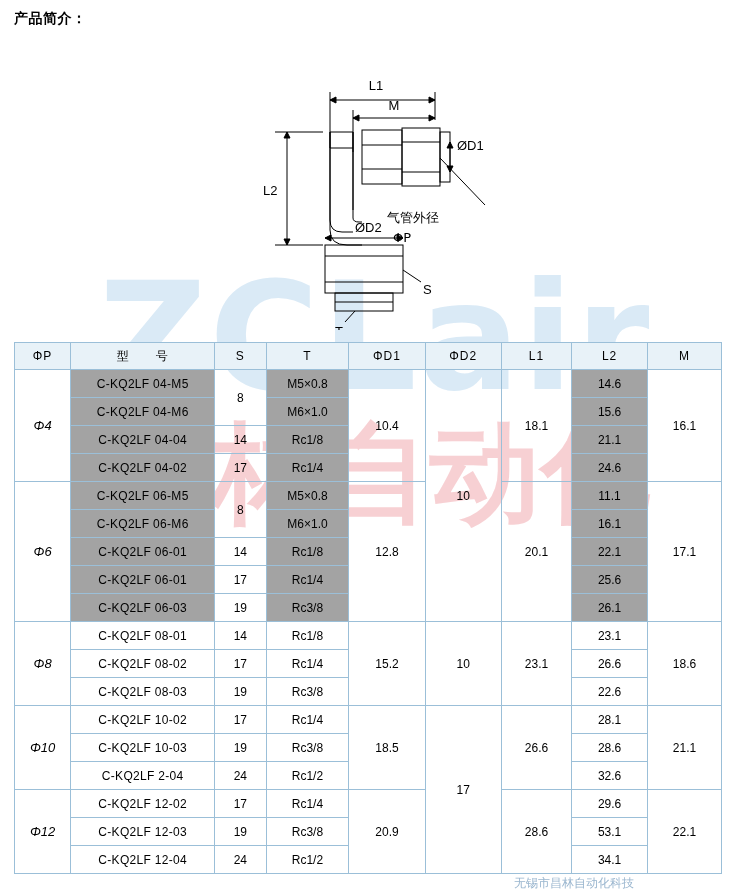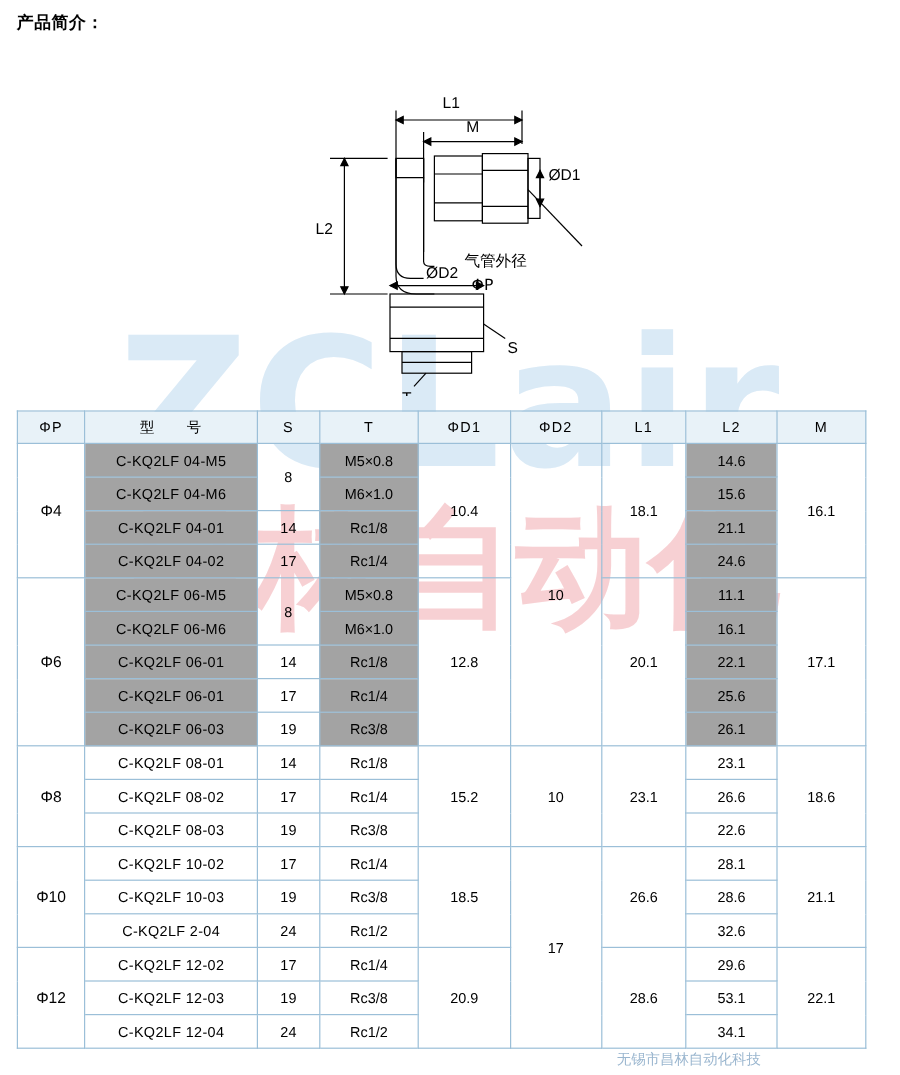--- a/index.html
+++ b/index.html
@@ -70,21 +70,21 @@
     font-family:"Liberation Sans",sans-serif;
   }
   table.spec thead td{
     background:#e8f2f8;
     font-size:12px;
     letter-spacing:1px;
     height:26px;
   }
   td.model{ font-size:12px; letter-spacing:0.3px;}
   td.hl{ background:#a3a3a3; }
-  td.grp{ font-size:13px; }
+  td.grp{ font-size:13px;font-style:italic; }
 </style>
 </head>
 <body>
 
 <div class="page">
 
   <div class="heading">产品简介：</div>
 
   <div class="watermark">
     <div class="wm-text">ZCLair</div>
@@ -190,21 +190,21 @@
           <td rowspan="4">18.1</td>
           <td class="hl">14.6</td>
           <td rowspan="4">16.1</td>
         </tr>
         <tr>
           <td class="model hl">C-KQ2LF 04-M6</td>
           <td class="hl">M6×1.0</td>
           <td class="hl">15.6</td>
         </tr>
         <tr>
-          <td class="model hl">C-KQ2LF 04-01</td>
+          <td class="model hl">C-KQ2LF 04-04</td>
           <td rowspan="1">14</td>
           <td class="hl">Rc1/8</td>
           <td class="hl">21.1</td>
         </tr>
         <tr>
           <td class="model hl">C-KQ2LF 04-02</td>
           <td rowspan="1">17</td>
           <td class="hl">Rc1/4</td>
           <td class="hl">24.6</td>
         </tr>

